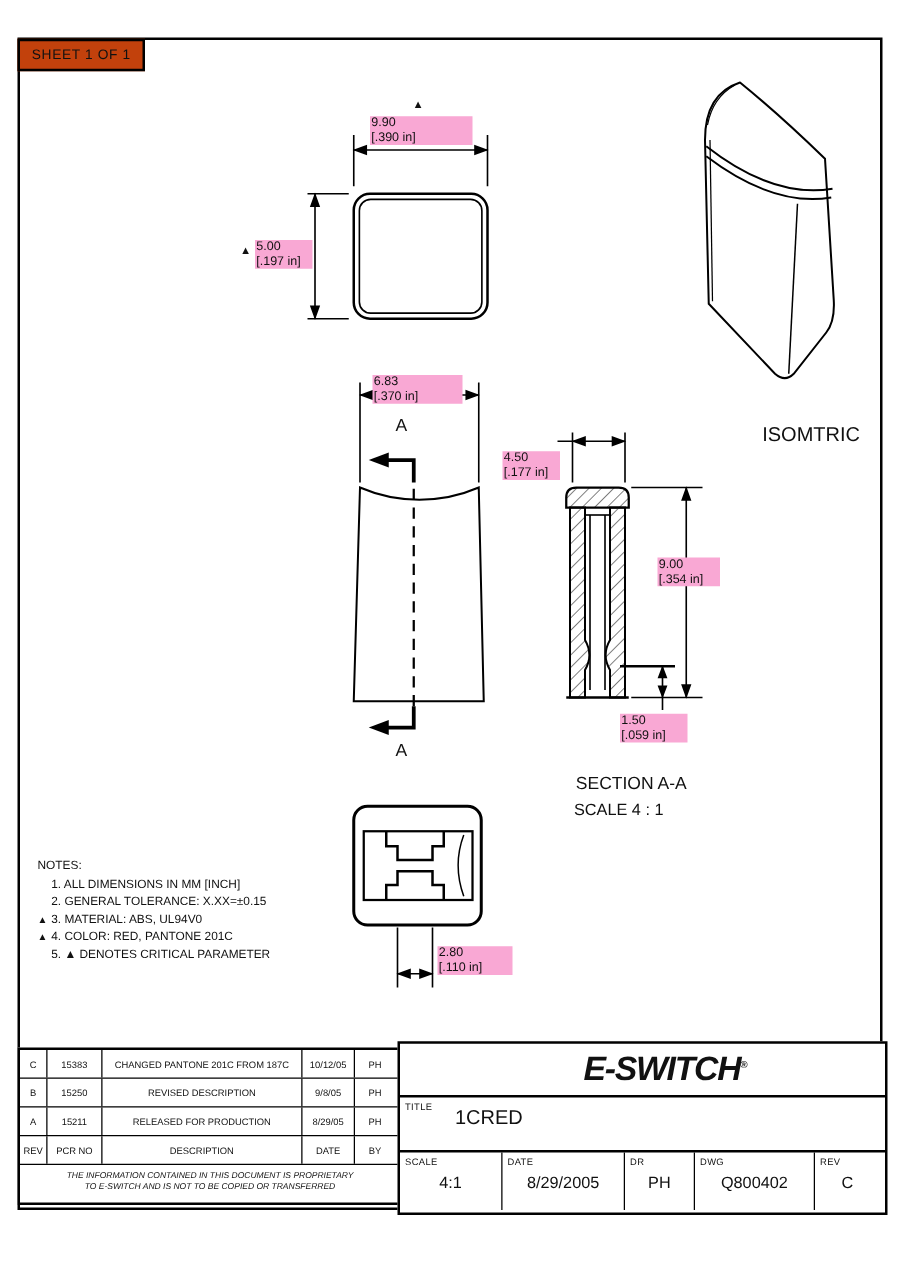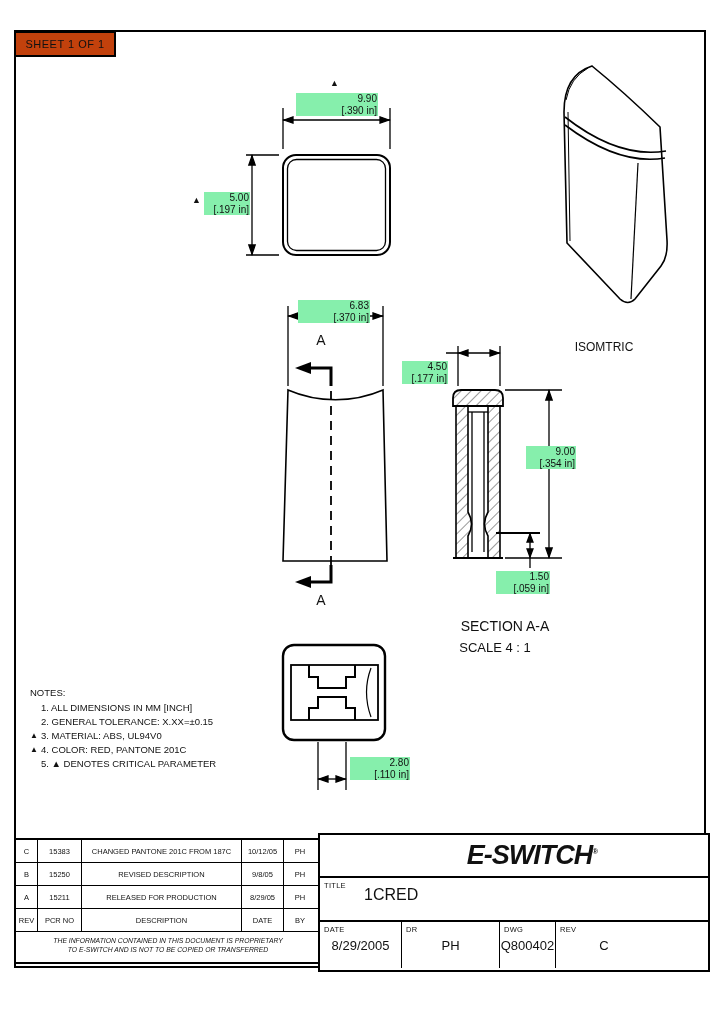--- a/index.html
+++ b/index.html
@@ -1,20 +1,20 @@
 <!DOCTYPE html>
 <html><head>
 <meta charset="utf-8">
 <style>
   html,body{margin:0;padding:0;background:#e8e8e8;}
   .page{position:relative;width:720px;height:1012px;background:#fff;overflow:hidden;
         font-family:"Liberation Sans",sans-serif;color:#111;}
   svg{position:absolute;left:0;top:0;}
-  .dim{position:absolute;text-align:right;font-size:10px;line-height:11.5px;
-       background:#86efac;white-space:nowrap;padding:0 1px;}
+  .dim{position:absolute;text-align:left;font-size:10px;line-height:11.5px;
+       background:#f9a8d4;white-space:nowrap;padding:0 1px;}
   .lbl{position:absolute;white-space:nowrap;}
   .tri{position:absolute;font-size:9px;line-height:9px;}
   .sheetbox{position:absolute;left:14px;top:31px;width:98px;height:22px;border:2px solid #000;
             background:#c2410c;display:flex;align-items:center;justify-content:center;
             font-size:11px;letter-spacing:.5px;}
   .notes{position:absolute;left:30px;top:686px;font-size:9.5px;line-height:14px;}
   .notes .head{margin-bottom:1px;}
   .noteline{display:flex;}
   .noteline .pfx{width:11px;font-size:8px;}
   
@@ -167,21 +167,21 @@
   </div>
 
   <div class="lbl" style="left:430px;top:618px;width:150px;text-align:center;font-size:14px;">SECTION  A-A</div>
   <div class="lbl" style="left:430px;top:640px;width:130px;text-align:center;font-size:13px;">SCALE 4 : 1</div>
 
   <div class="dim" style="left:350px;top:757px;width:58px;">
     <div>2.80</div>
     <div>[.110 in]</div>
   </div>
 
-  <div class="lbl" style="left:549px;top:340px;width:110px;text-align:center;font-size:12px;">ISOMTRIC</div>
+  <div class="lbl" style="left:578px;top:340px;width:110px;text-align:right;font-size:16px;">ISOMTRIC</div>
 
   <div class="notes">
     <div class="head">NOTES:</div>
     <div class="noteline">
       <span class="pfx"></span>
       <span>1. ALL DIMENSIONS IN MM [INCH]</span>
     </div>
     <div class="noteline">
       <span class="pfx"></span>
       <span>2. GENERAL TOLERANCE: X.XX=±0.15</span>
@@ -238,20 +238,24 @@
   <div class="tblock">
     <div class="logoband">
       <span class="logo"><span>E-SWITCH</span><sup>®</sup></span>
     </div>
     <div class="titlerow">
       <span class="celllabel">TITLE</span>
       <span class="titleval">1CRED</span>
     </div>
     <div class="tbbottom">
       <div>
+        <span class="celllabel">SCALE</span>
+        <span class="cellval">4:1</span>
+      </div>
+      <div>
         <span class="celllabel">DATE</span>
         <span class="cellval">8/29/2005</span>
       </div>
       <div>
         <span class="celllabel">DR</span>
         <span class="cellval">PH</span>
       </div>
       <div>
         <span class="celllabel">DWG</span>
         <span class="cellval">Q800402</span>

